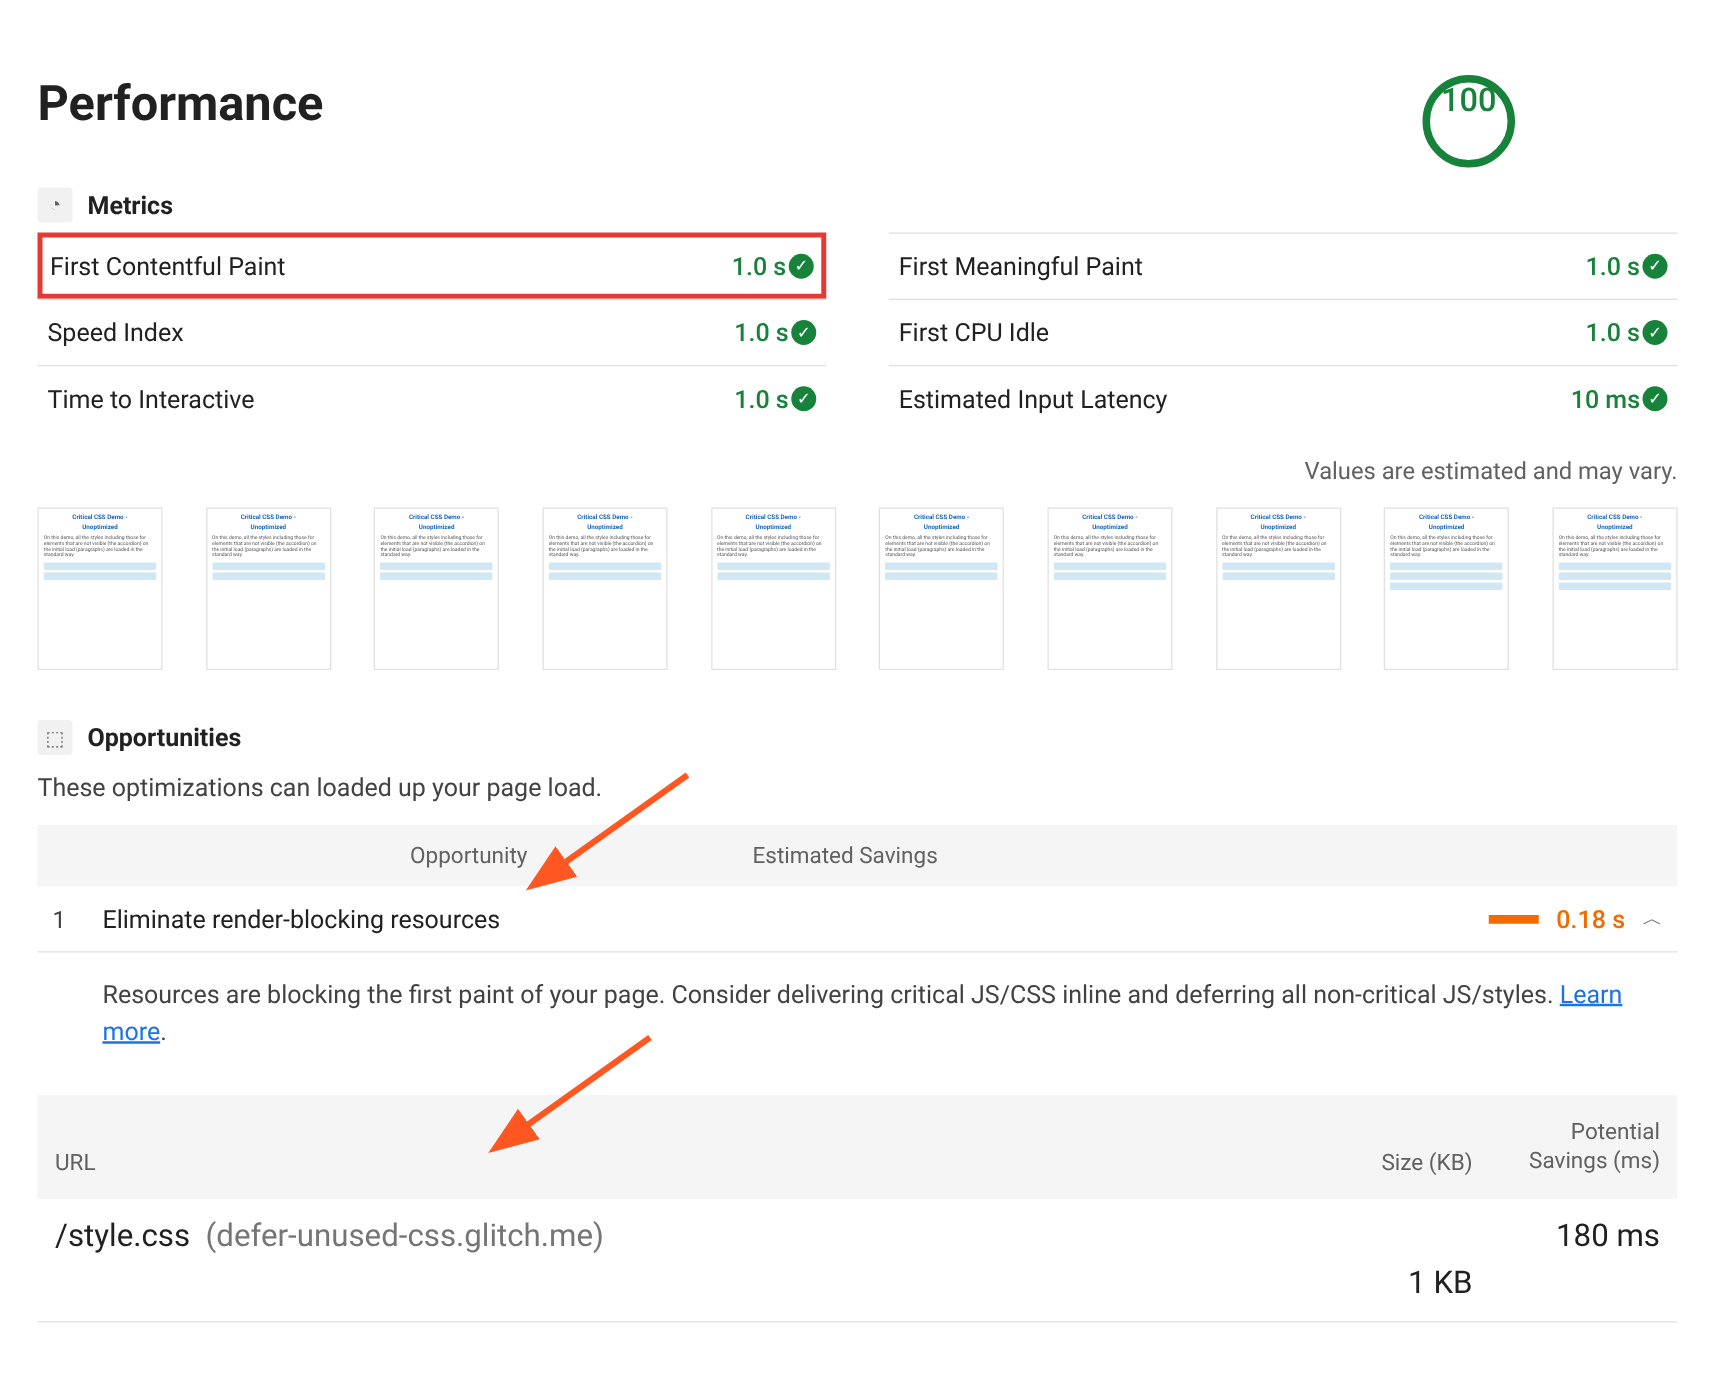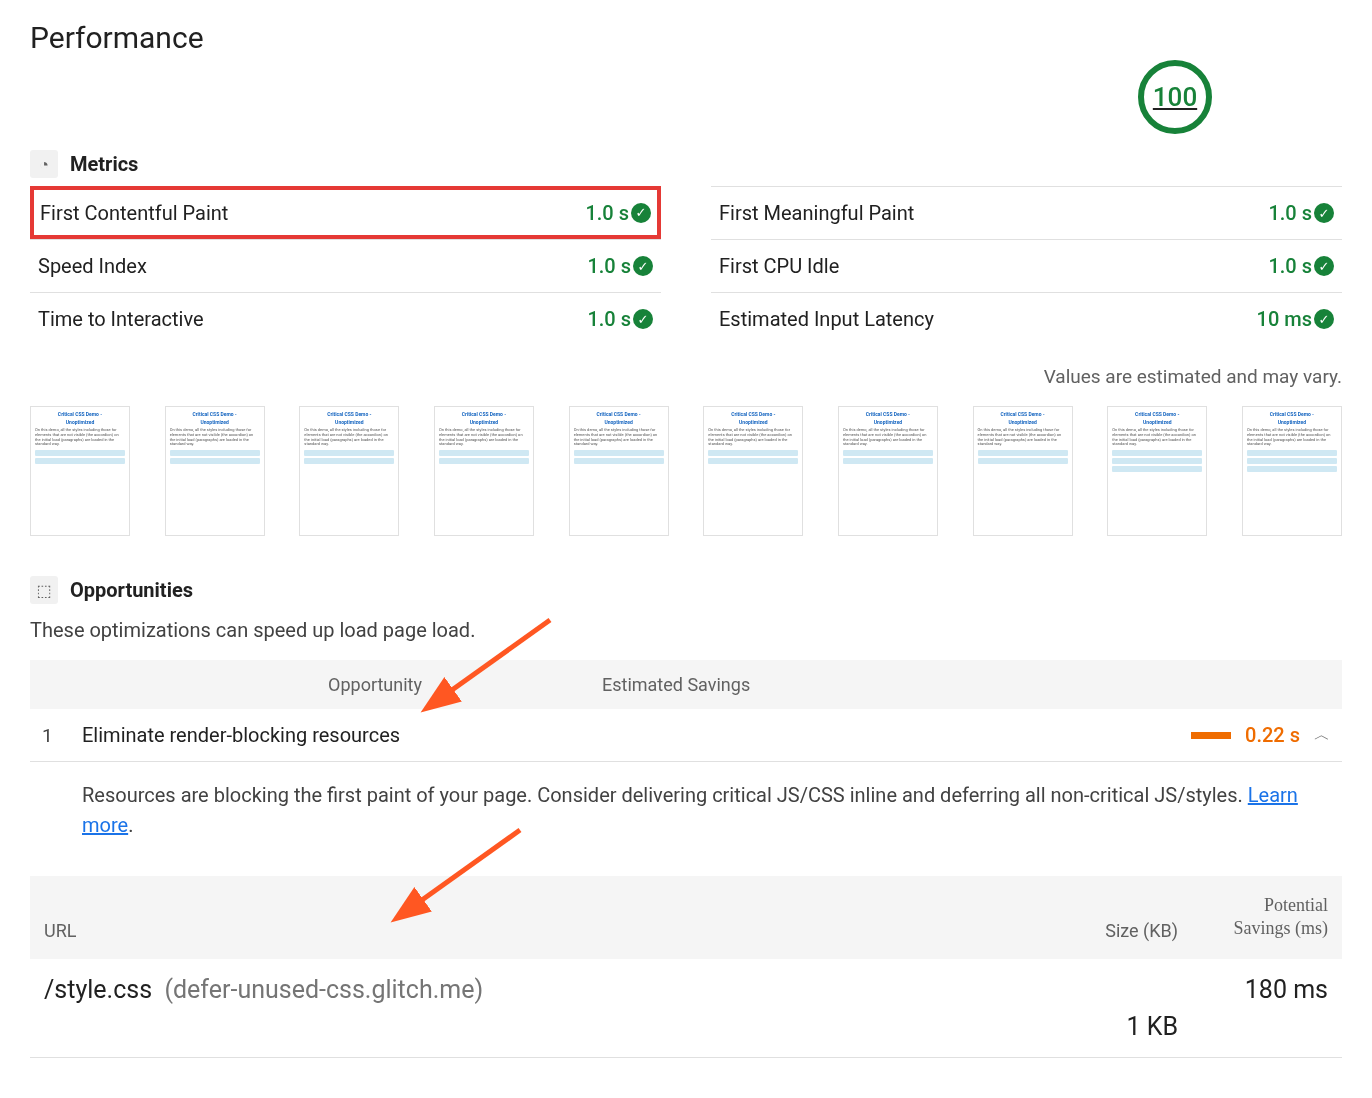--- a/index.html
+++ b/index.html
@@ -1,19 +1,19 @@
 <!DOCTYPE html>
 <html><head>
 <meta charset="utf-8">
 <style>
 * { box-sizing: border-box; margin: 0; padding: 0; }
 body { font-family: Roboto, Arial, sans-serif; background: #fff; color: #212121; padding: 20px 30px; width: 1372px; }
 .header { display: flex; justify-content: space-between; align-items: flex-start; margin-bottom: 10px; }
-.title { font-size: 30px; font-weight: 400; }
-.score-circle { width: 74px; height: 74px; border-radius: 50%; border: 6px solid #178239; display: flex; align-items: center; justify-content: center; margin-right: 130px; margin-top: 40px; text-decoration: underline; }
+.title { font-size: 39px; font-weight: 700; margin-top: 40px; }
+.score-circle { width: 74px; height: 74px; border-radius: 50%; border: 6px solid #178239; display: flex; justify-content: center; margin-right: 130px; margin-top: 40px; }
 .score-circle span { color: #178239; font-size: 26px; font-weight: 500; }
 .section-header { display: flex; align-items: center; gap: 12px; margin: 16px 0 8px 0; }
 .icon-box { width: 28px; height: 28px; background: #f1f1f1; border-radius: 3px; display: flex; align-items: center; justify-content: center; color: #616161; font-size: 16px; }
 .section-title { font-size: 20px; font-weight: 700; color: #212121; }
 .metrics-grid { display: grid; grid-template-columns: 1fr 1fr; gap: 0 50px; margin-bottom: 20px; }
 .metric-row { display: flex; justify-content: space-between; align-items: center; padding: 14px 8px; border-top: 1px solid #e0e0e0; }
 .metric-row.highlighted { border: 4px solid #e53935; padding: 10px 6px; }
 .metric-label { font-size: 20px; color: #212121; }
 .metric-value-wrap { display: flex; align-items: center; gap: 2px; }
 .metric-value { color: #178239; font-size: 20px; font-weight: 500; }
@@ -34,21 +34,21 @@
 .opp-name { flex: 1; font-size: 20px; color: #212121; }
 .opp-bar { width: 40px; height: 7px; background: #ef6c00; margin-right: 14px; }
 .opp-time { color: #ef6c00; font-size: 20px; font-weight: 500; margin-right: 14px; }
 .expand-caret { color: #757575; font-size: 16px; }
 .opp-detail { padding: 18px 12px 18px 52px; font-size: 20px; color: #424242; line-height: 1.5; }
 .opp-detail a { color: #1a73e8; text-decoration: underline; }
 .url-table { margin: 18px 0 0 0; }
 .url-header { display: flex; background: #f5f5f5; padding: 18px 14px; color: #616161; font-size: 18px; align-items: flex-end; }
 .url-header .u1 { flex: 1; }
 .url-header .u2 { width: 120px; text-align: right; }
-.url-header .u3 { width: 150px; text-align: right; line-height: 1.3; font-family: Liberation Serif, serif; }
+.url-header .u3 { width: 150px; text-align: right; line-height: 1.3; }
 .url-row { display: flex; padding: 16px 14px; font-size: 25px; color: #212121; border-bottom: 1px solid #e0e0e0; }
 .url-row .u1 { flex: 1; }
 .url-row .u1 .host { color: #757575; }
 .url-row .u2 { width: 120px; text-align: right; margin-top: 37px; }
 .url-row .u3 { width: 150px; text-align: right; }
 .arrow { position: absolute; pointer-events: none; }
 .arrow-svg { overflow: visible; }
 .container { position: relative; }
 </style>
 </head>
@@ -188,32 +188,32 @@
         <div class="thumb-bar"></div>
         <div class="thumb-bar"></div>
       </div>
     </div>
 
 <div class="section-header">
   <div class="icon-box">⬚</div>
   <div class="section-title">Opportunities</div>
 </div>
 
-<div class="opp-desc">These optimizations can speed up load page load.</div>
+<div class="opp-desc">These optimizations can loaded up your page load.</div>
 
 <div class="opp-header">
   <div class="col1">Opportunity</div>
   <div class="col2">Estimated Savings</div>
 </div>
 
 <div class="opp-row">
   <div class="opp-num">1</div>
   <div class="opp-name">Eliminate render-blocking resources</div>
   <div class="opp-bar"></div>
-  <div class="opp-time">0.22 s</div>
+  <div class="opp-time">0.18 s</div>
   <div class="expand-caret">︿</div>
 </div>
 
 <div class="opp-detail">
   <span>Resources are blocking the first paint of your page. Consider delivering critical JS/CSS inline and deferring all non-critical JS/styles. </span><a href="#">Learn more</a><span>.</span>
 </div>
 
 <div class="url-table">
   <div class="url-header">
     <div class="u1">URL</div>

